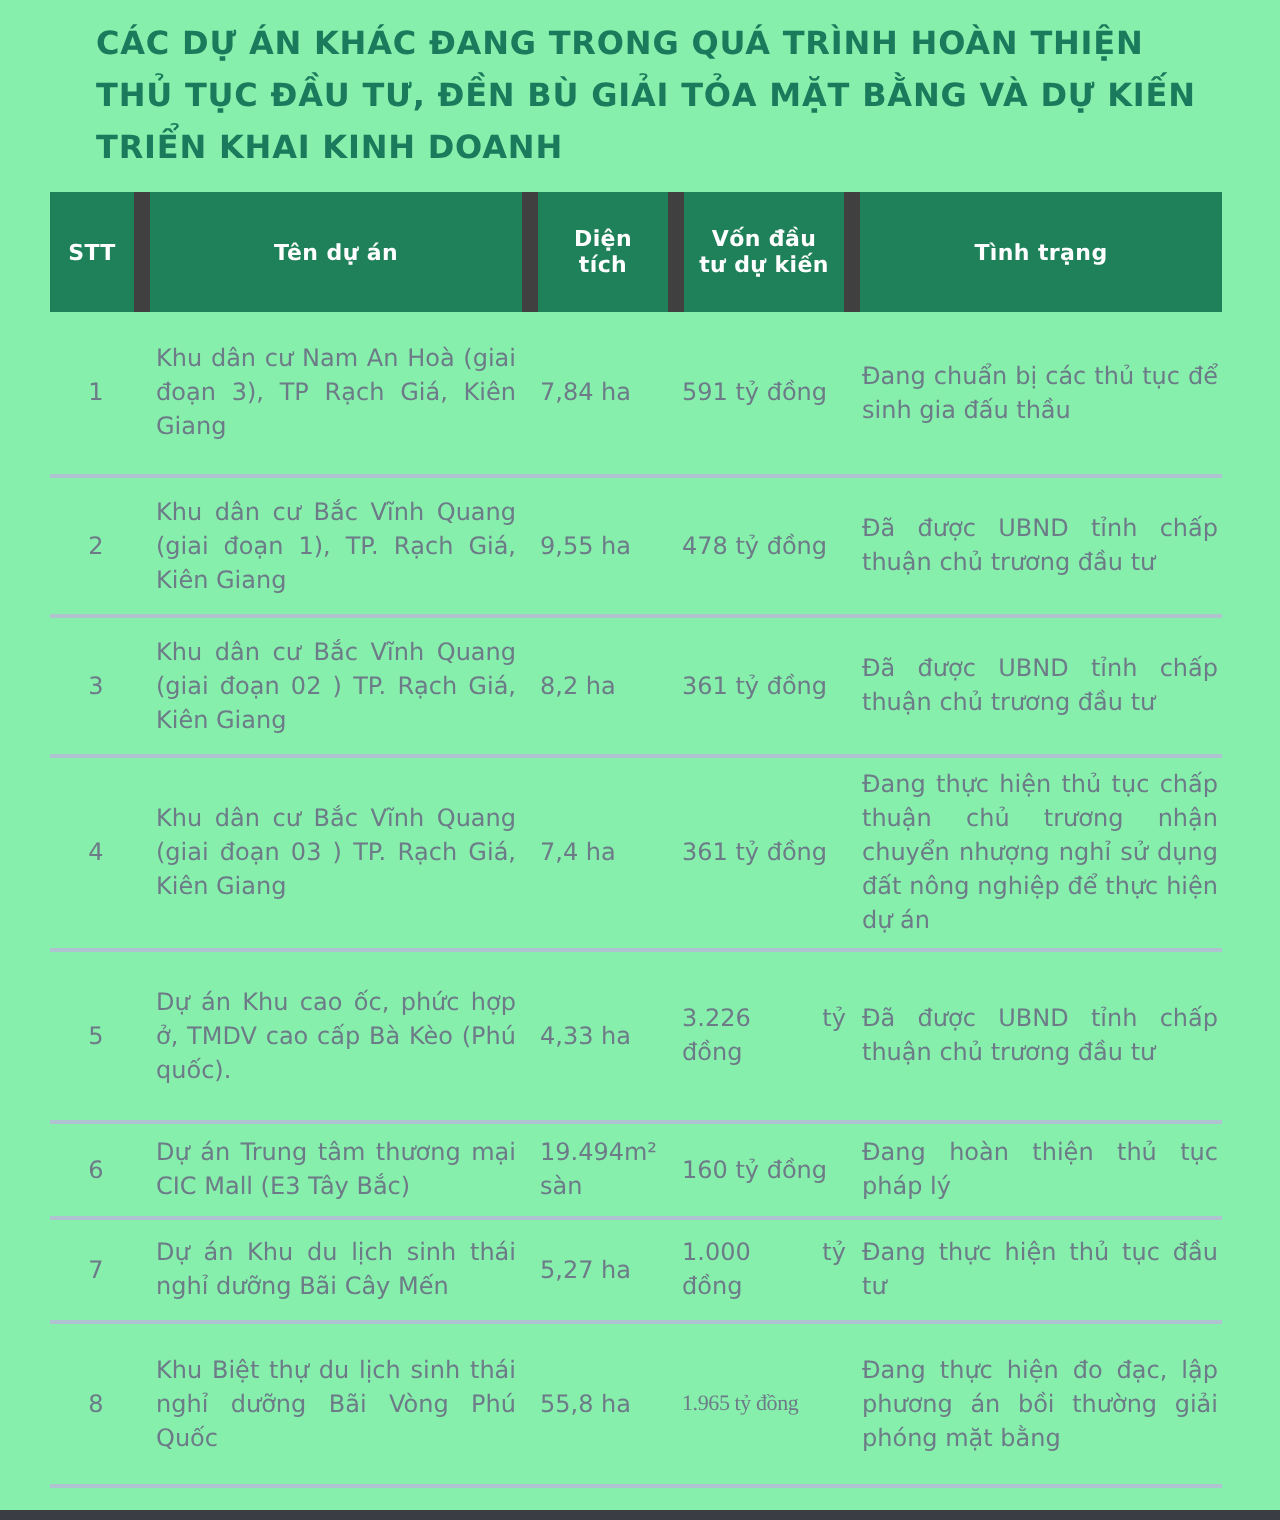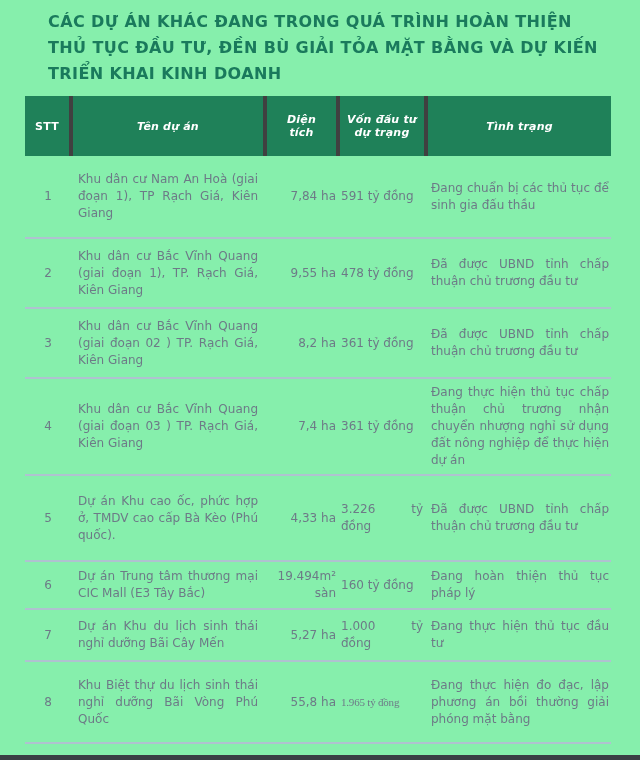--- a/index.html
+++ b/index.html
@@ -32,33 +32,33 @@
     background:#1F8159;
     color:#ffffff;
     font-size:11px;
     font-weight:bold;
     text-align:center;
     vertical-align:middle;
     height:56px;
     padding:2px 6px;
     letter-spacing:0.2px;
   }
-  thead th + th{border-left:4px solid #404040;font-style:italic;}
+  thead th + th{border-left:8px solid #404040;}
   tbody td{
     color:#6D7A87;
     font-size:12px;
     line-height:17px;
     vertical-align:middle;
     padding:5px 7px;
     border-bottom:2px solid #AFC2D0;
     word-wrap:break-word;
   }
   td.col-stt{text-align:center;padding-left:2px;padding-right:2px;}
   td.col-name{text-align:justify;}
-  td.col-area{text-align:right;padding-left:5px;padding-right:2px;}
+  td.col-area{text-align:left;padding-left:5px;padding-right:2px;}
   td.col-capital{text-align:justify;padding-left:3px;padding-right:3px;}
   td.col-status{text-align:justify;padding-left:5px;padding-right:2px;}
   tbody tr:nth-child(1){height:82px;}
   tbody tr:nth-child(2){height:70px;}
   tbody tr:nth-child(3){height:70px;}
   tbody tr:nth-child(4){height:95px;}
   tbody tr:nth-child(5){height:86px;}
   tbody tr:nth-child(6){height:48px;}
   tbody tr:nth-child(7){height:52px;}
   tbody tr:nth-child(8){height:82px;}
@@ -86,28 +86,28 @@
       <col style="width:194px">
       <col style="width:73px">
       <col style="width:88px">
       <col style="width:185px">
     </colgroup>
     <thead>
       <tr>
           <th>STT</th>
           <th>Tên dự án</th>
           <th>Diện tích</th>
-          <th>Vốn đầu tư dự trạng</th>
+          <th>Vốn đầu tư dự kiến</th>
           <th>Tình trạng</th>
         </tr>
     </thead>
     <tbody>
         <tr>
           <td class="col-stt">1</td>
-          <td class="col-name">Khu dân cư Nam An Hoà (giai đoạn 1), TP Rạch Giá, Kiên Giang</td>
+          <td class="col-name">Khu dân cư Nam An Hoà (giai đoạn 3), TP Rạch Giá, Kiên Giang</td>
           <td class="col-area">7,84 ha</td>
           <td class="col-capital">591 tỷ đồng</td>
           <td class="col-status">Đang chuẩn bị các thủ tục để sinh gia đấu thầu</td>
         </tr>
         <tr>
           <td class="col-stt">2</td>
           <td class="col-name">Khu dân cư Bắc Vĩnh Quang (giai đoạn 1), TP. Rạch Giá, Kiên Giang</td>
           <td class="col-area">9,55 ha</td>
           <td class="col-capital">478 tỷ đồng</td>
           <td class="col-status">Đã được UBND tỉnh chấp thuận chủ trương đầu tư</td>

